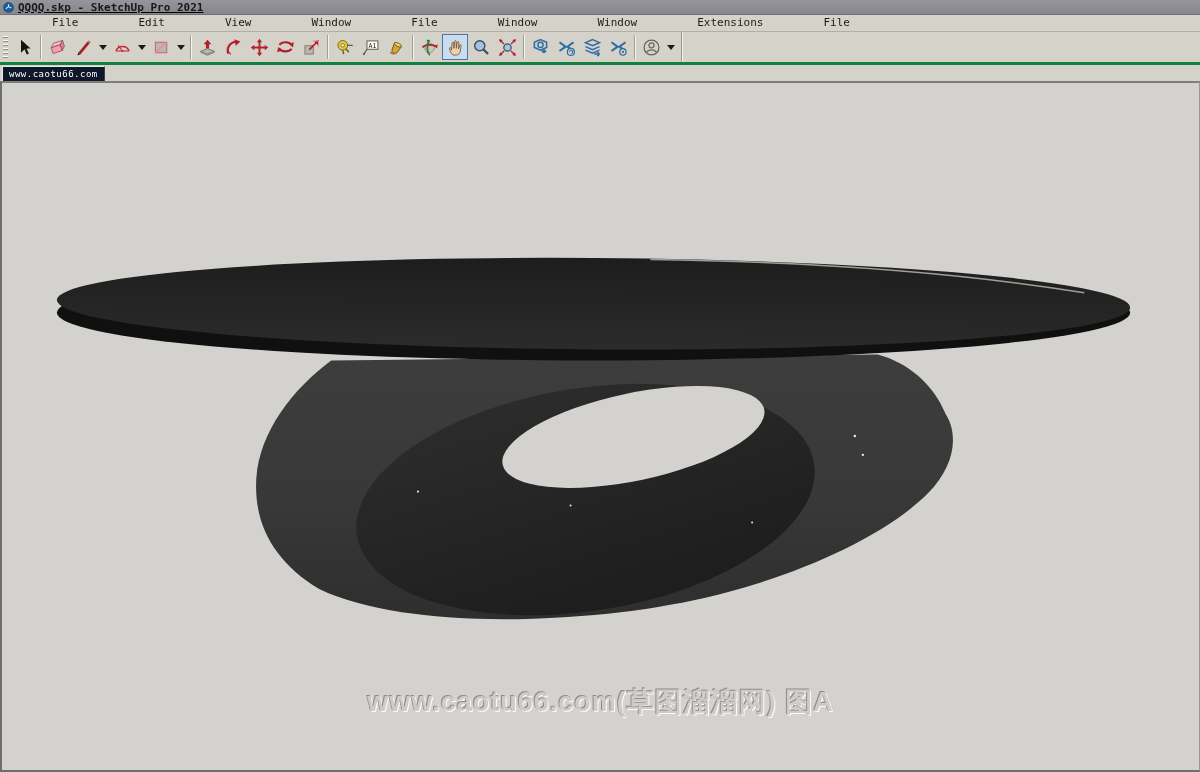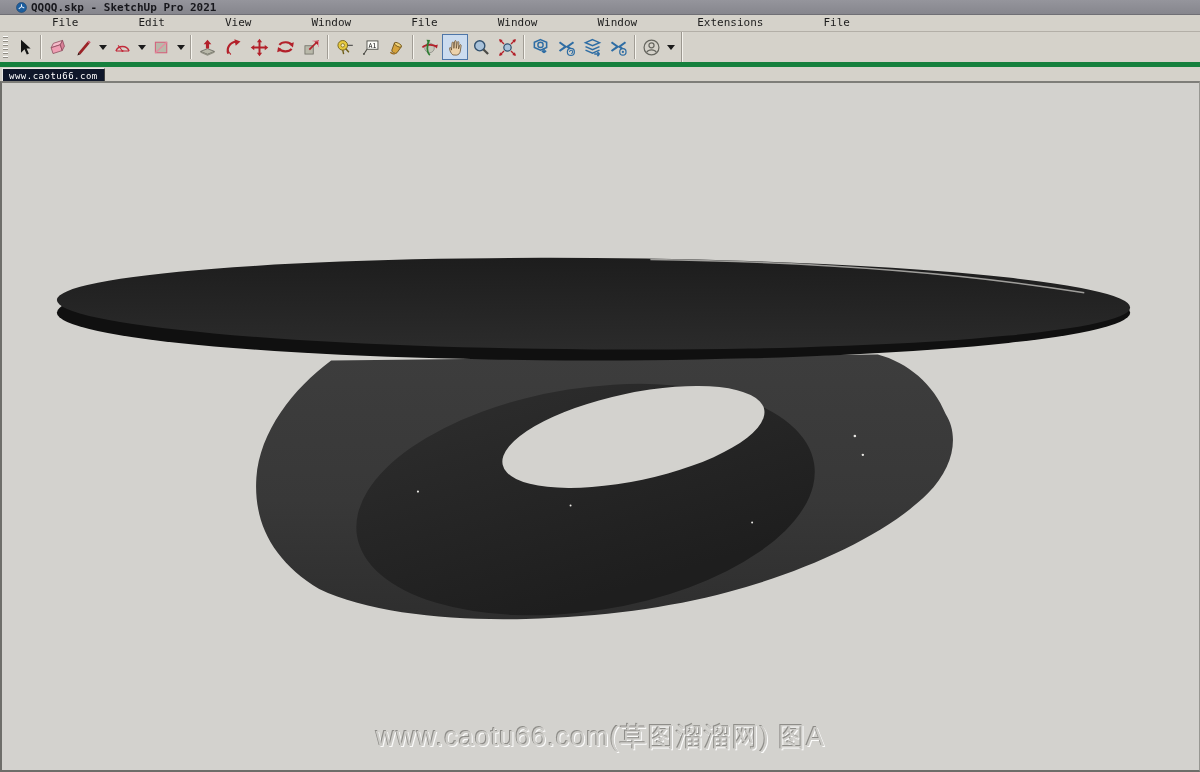--- a/index.html
+++ b/index.html
@@ -5,36 +5,37 @@
   html,body{margin:0;padding:0;}
   body{
     width:1200px;height:772px;overflow:hidden;position:relative;
     font-family:"DejaVu Sans Mono", monospace;
     background:#d5d2ca;
     -webkit-font-smoothing:none;
   }
   
   .titlebar{
     height:14px;background:linear-gradient(#95959c,#86868d);
-    display:flex;align-items:center;padding:0 16px;
+    display:flex;align-items:center;padding:0 3px;
     border-bottom:1px solid #6f6f75;
+    text-decoration:underline;
   }
   .titlebar .app-ico{width:11px;height:11px;margin-right:4px;flex:0 0 auto;}
   .titlebar .ttl{font-size:11px;font-weight:bold;color:#17171c;white-space:nowrap;line-height:13px;}
   
   .menubar{
     height:16px;background:#d5d2ca;display:flex;align-items:center;
     padding-left:4px;border-bottom:1px solid #b3afa7;
   }
   .menubar .mi{
     font-size:11px;color:#1c1c1c;padding:0 6px;margin-right:6px;cursor:default;line-height:16px;margin-left:42px;
   }
   
   .toolbar-row{
-    height:30px;background:#d5d2ca;border-bottom:5px solid #15803d;
+    height:30px;background:#d5d2ca;border-bottom:3px solid #15803d;
     display:flex;align-items:stretch;
   }
   .toolbar{
     display:flex;align-items:center;background:#d5d2ca;
     border-right:1px solid #9b978f;box-shadow:1px 0 0 #f4f2ec;
     padding:0 4px 0 2px;
   }
   .grip{
     width:5px;height:22px;margin:0 3px 0 1px;
     background:repeating-linear-gradient(#fdfdfb 0 1px,#908c84 1px 2px,transparent 2px 4px);
@@ -61,23 +62,23 @@
   
   .viewport{
     position:absolute;left:0;top:81px;width:1200px;height:691px;box-sizing:border-box;
     background:#d3d2ce;
     border-top:2px solid #7e7e79;border-left:2px solid #6e6e6a;
     border-bottom:2px solid #6e6e6a;border-right:1px solid #989893;
     overflow:hidden;
   }
   .viewport svg.scene{position:absolute;left:0;top:0;width:100%;height:100%;}
   .watermark{
-    position:absolute;left:0;top:636px;width:100%;text-align:center;
+    position:absolute;left:0;top:601px;width:100%;text-align:center;
     font-family:"Liberation Sans", sans-serif;
-    font-size:27px;font-weight:normal;letter-spacing:1px;
+    font-size:27px;font-weight:bold;letter-spacing:1px;
     color:#cdccc8;
     text-shadow:-1px -1px 0 rgba(138,137,133,.95), 1px 1px 0 rgba(255,255,255,.9);
     user-select:none;
   }
 </style>
 </head>
 <body>
 
 <div class="titlebar">
   <svg class="app-ico" viewBox="0 0 12 12">

